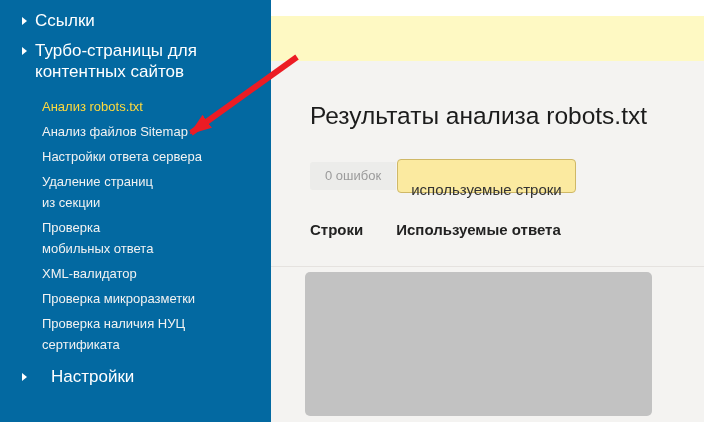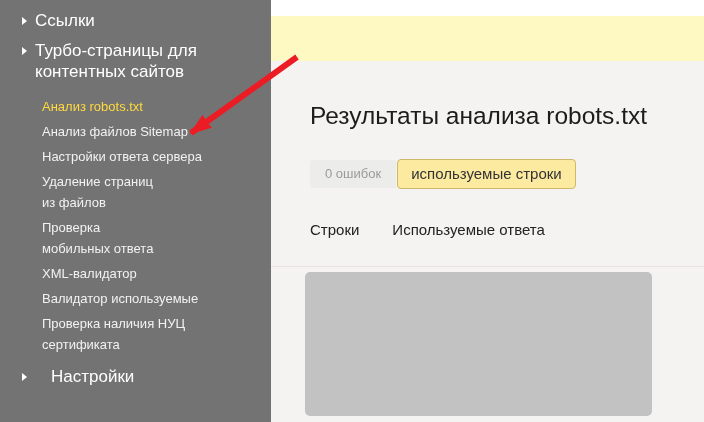--- a/index.html
+++ b/index.html
@@ -3,21 +3,21 @@
 <meta charset="utf-8">
 <style>
   * { margin:0; padding:0; box-sizing:border-box; }
   html,body { width:704px; height:422px; }
   body { font-family:"Liberation Sans", sans-serif; position:relative; overflow:hidden; background:#fff; }
   .app { position:relative; width:704px; height:422px; overflow:hidden; }
 
   
   .sidebar {
     position:absolute; left:0; top:0; width:271px; height:422px;
-    background:#737373; padding:10px 24px 0 20px; overflow:hidden;
+    background:#0369a1; padding:10px 24px 0 20px; overflow:hidden;
   }
   .section { display:flex; align-items:flex-start; cursor:pointer; }
   .section .tri { flex:0 0 auto; margin:7px 8px 0 2px; }
   .tri-right { width:0; height:0; border-left:5px solid #ffffff; border-top:4px solid transparent; border-bottom:4px solid transparent; }
   .tri-down  { width:0; height:0; border-top:5px solid #ffffff; border-left:4px solid transparent; border-right:4px solid transparent; margin-top:9px !important; }
   .section-label { color:#ffffff; font-size:17px; line-height:21px; white-space:pre-line; }
   .sec-2 { margin-top:9px; }
   .sec-3 { margin-top:13px; }
   .sec-4 { margin-top:11px;gap:16px; }
   .tools-list { margin-top:14px; padding-left:22px; list-style:none; }
@@ -28,26 +28,26 @@
   .main { position:absolute; left:271px; top:16px; width:508px; height:422px; background:#fef9c3; }
   .panel { position:absolute; left:0; top:45px; width:433px; height:377px; background:#f4f3f1; }
   .page-title { position:absolute; left:39px; top:84px; font-size:24.5px; line-height:32px; font-weight:400; color:#1c1c1c; white-space:nowrap; }
   .segmented { position:absolute; left:39px; top:143px; display:flex; align-items:center; }
   .btn-errors {
     height:28px; padding:0 15px; background:#ececea; border:none;
     border-radius:3px 0 0 3px; color:#9b9b9b; font-size:13px; line-height:28px;
     font-family:"Liberation Sans", sans-serif; cursor:pointer; white-space:nowrap;
   }
   .btn-used {
-    height:30px; padding:0 13px; background:#fbeaa0; border:1px solid #cfb867;
+    height:30px; padding:16px 13px; background:#fbeaa0; border:1px solid #cfb867;
     border-radius:4px; color:#333; font-size:15px; line-height:28px; margin-left:1px;
     font-family:"Liberation Sans", sans-serif; cursor:pointer; white-space:nowrap;
   }
   .table-head { position:absolute; left:39px; top:205px; display:flex; gap:33px; }
-  .col-header { font-size:15px; font-weight:normal; color:#222; white-space:nowrap; }
+  .col-header { font-size:15px; font-weight:bold; color:#222; white-space:nowrap; }
   .divider { position:absolute; left:0; top:250px; width:433px; height:1px; background:#e5e2df; }
   .gray-box { position:absolute; left:34px; top:256px; width:347px; height:144px; background:#c2c2c2; border-radius:5px; }
 
   
   .arrow-overlay { position:absolute; left:0; top:0; width:704px; height:422px; pointer-events:none; z-index:10; }
 </style>
 </head>
 <body>
 
 <div class="app">
@@ -60,25 +60,25 @@
     <div class="section sec-2">
       <span class="tri tri-right"></span>
       <span class="section-label">Турбо-страницы для
 контентных сайтов</span>
     </div>
     <ul class="tools-list">
       <li class="tool-item active">Анализ robots.txt</li>
       <li class="tool-item">Анализ файлов Sitemap</li>
       <li class="tool-item">Настройки ответа сервера</li>
       <li class="tool-item">Удаление страниц
-из файлов</li>
+из секции</li>
       <li class="tool-item">Проверка
 мобильных ответа</li>
       <li class="tool-item">XML-валидатор</li>
-      <li class="tool-item">Валидатор используемые</li>
+      <li class="tool-item">Проверка микроразметки</li>
       <li class="tool-item">Проверка наличия НУЦ
 сертификата</li>
     </ul>
     <div class="section sec-4">
       <span class="tri tri-right"></span>
       <span class="section-label">Настройки</span>
     </div>
   </nav>
 
   <main class="main">

